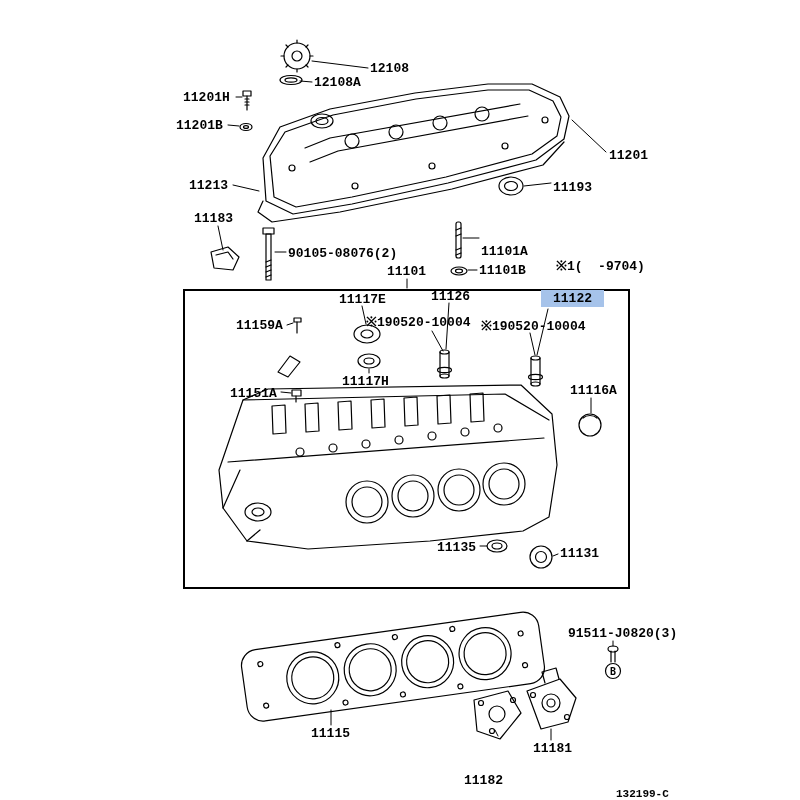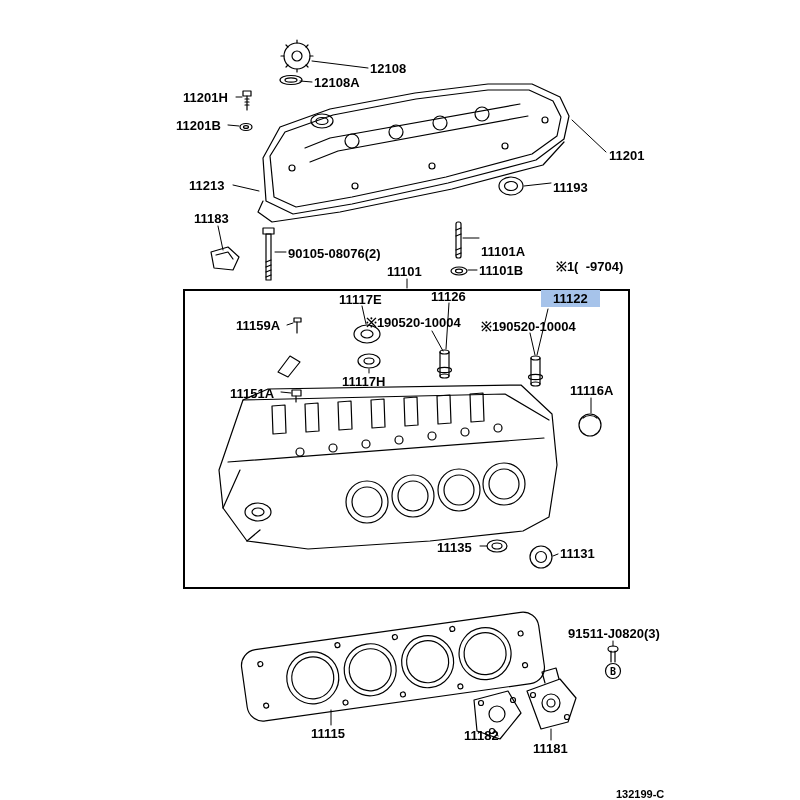--- a/index.html
+++ b/index.html
@@ -2,21 +2,21 @@
 <html><head>
 <meta charset="utf-8">
 <style>
   * { margin:0; padding:0; box-sizing:border-box; }
   html,body { width:800px; height:800px; background:#ffffff; }
   body { font-family:"DejaVu Sans Mono", monospace; }
   #canvas { position:relative; width:800px; height:800px; background:#fff; overflow:hidden; }
   svg { position:absolute; left:0; top:0; }
   .lbl {
     position:absolute;
-    font-family:Liberation Sans, sans-serif;
+    font-family:Liberation Mono, monospace;
     font-weight:bold;
     font-size:13px;
     line-height:15px;
     color:#000;
     white-space:pre;
   }
   .lbl.small { font-size:11px; line-height:12px; }
   .hl { background:#A6C3EA; padding:1px 12px; }
   #part-box {
     position:absolute;
@@ -289,17 +289,17 @@
   <div class="lbl" style="left:236px;top:318px">11159A</div>
   <div class="lbl" style="left:366px;top:315px">※190520-10004</div>
   <div class="lbl" style="left:481px;top:319px">※190520-10004</div>
   <div class="lbl" style="left:342px;top:374px">11117H</div>
   <div class="lbl" style="left:230px;top:386px">11151A</div>
   <div class="lbl" style="left:570px;top:383px">11116A</div>
   <div class="lbl" style="left:437px;top:540px">11135</div>
   <div class="lbl" style="left:560px;top:546px">11131</div>
   <div class="lbl" style="left:568px;top:626px">91511-J0820(3)</div>
   <div class="lbl" style="left:311px;top:726px">11115</div>
-  <div class="lbl" style="left:464px;top:728px">11182</div>
+  <div class="lbl" style="left:464px;top:773px">11182</div>
   <div class="lbl" style="left:533px;top:741px">11181</div>
 
   <div class="lbl small" style="left:616px;top:788px">132199-C</div>
 </div>
 
 </body></html>

